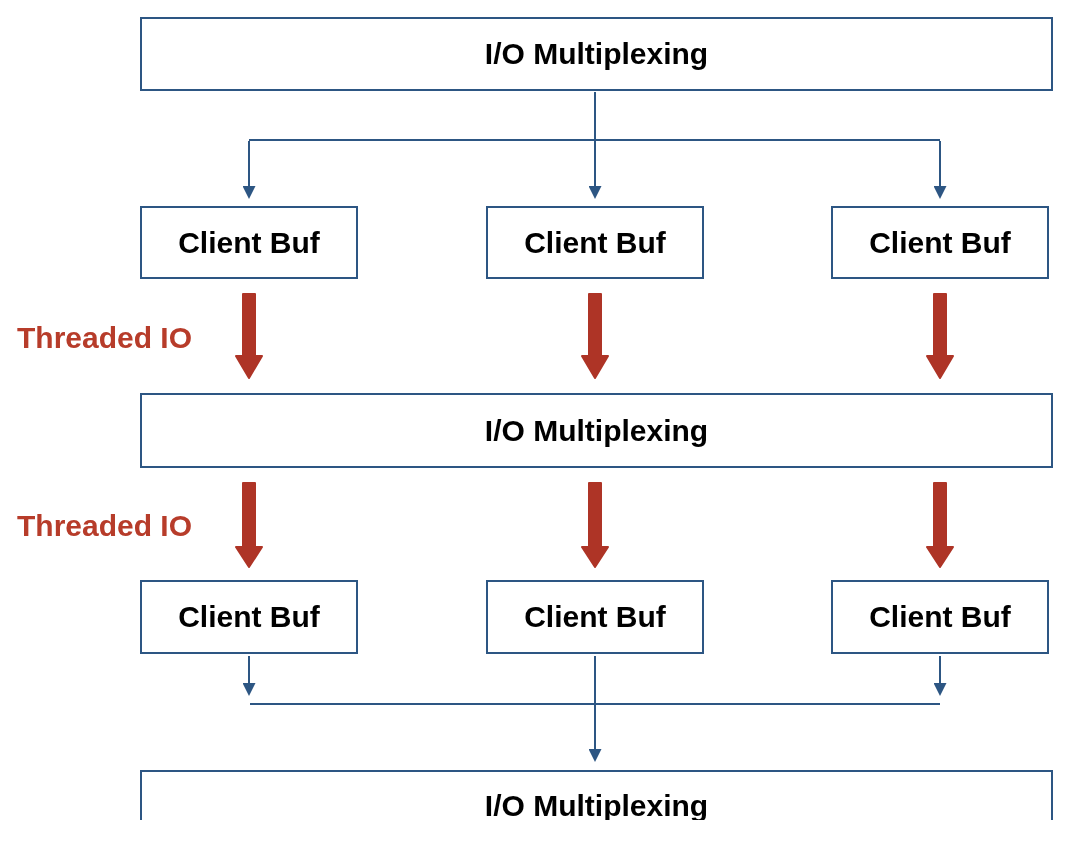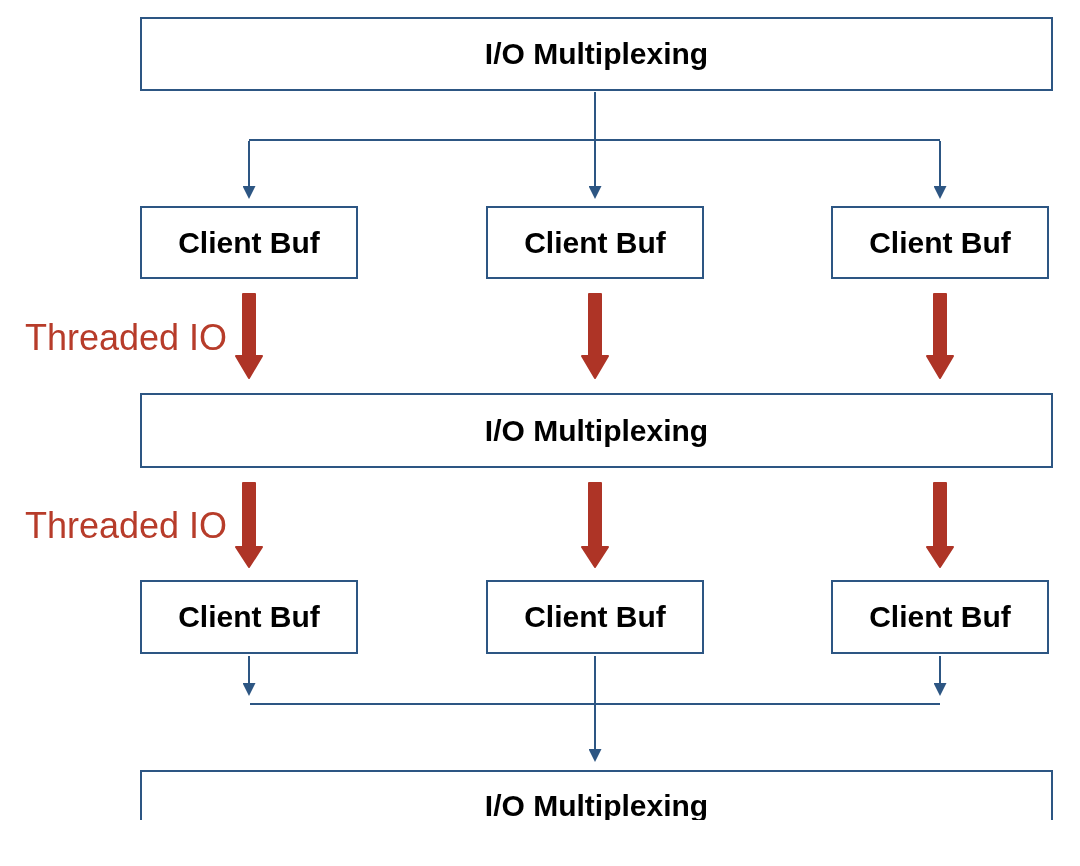--- a/index.html
+++ b/index.html
@@ -38,26 +38,25 @@
   .box-client-a2 { left: 486px; top: 206px; width: 218px; height: 73px; }
   .box-client-a3 { left: 831px; top: 206px; width: 218px; height: 73px; }
   .box-io-mid    { left: 140px; top: 393px; width: 913px; height: 75px; }
   .box-client-b1 { left: 140px; top: 580px; width: 218px; height: 74px; }
   .box-client-b2 { left: 486px; top: 580px; width: 218px; height: 74px; }
   .box-client-b3 { left: 831px; top: 580px; width: 218px; height: 74px; }
   .box-io-bottom { left: 140px; top: 770px; width: 913px; height: 71px; }
   .threaded-label {
     position: absolute;
     left: 17px;
-    font-weight: normal;
-    font-size: 36px;
+    font-weight: bold;
+    font-size: 30px;
     line-height: 30px;
     color: #b73c2a;
     white-space: nowrap;
-    margin-left: 8px;
   }
   .threaded-label-1 { top: 323px; }
   .threaded-label-2 { top: 511px; }
   .blue-line {
     fill: none;
     stroke: #2d5683;
     stroke-width: 2;
   }
   .red-arrow {
     fill: #ae3426;

